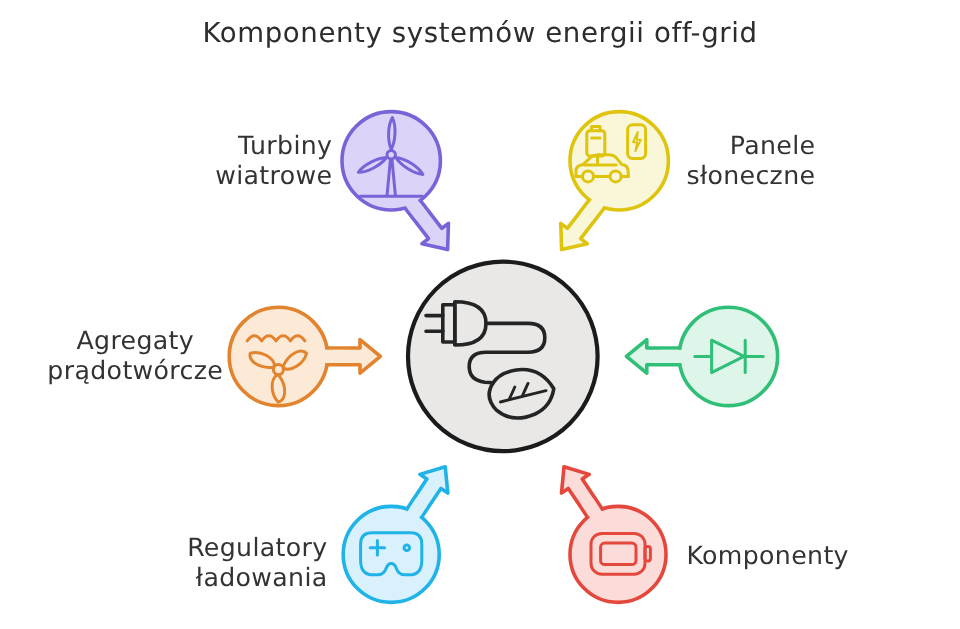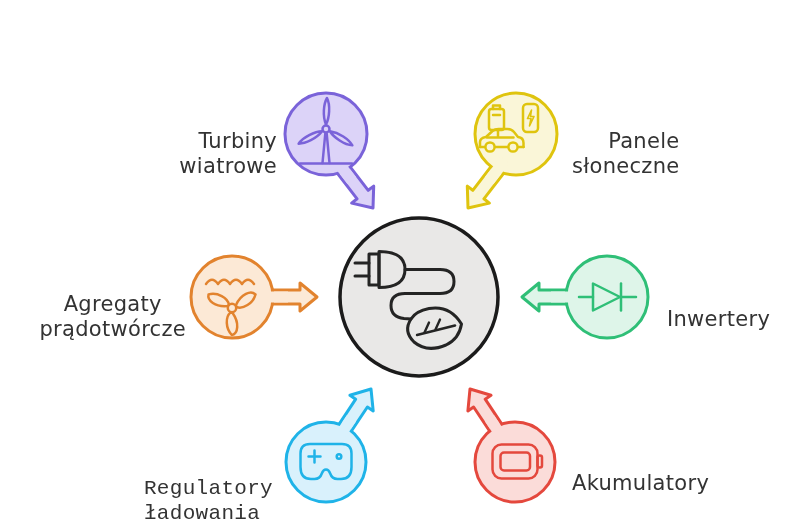--- a/index.html
+++ b/index.html
@@ -8,27 +8,27 @@
     font-family:"DejaVu Sans","Liberation Sans",sans-serif;
     background:#ffffff;
   }
   .stage svg{position:absolute;left:0;top:0;}
   .title{
     position:absolute;left:0;right:0;top:15px;text-align:center;
     font-size:23px;color:#2d2d2d;letter-spacing:0.5px;
   }
   .node-label{
     position:absolute;font-size:21px;line-height:25px;color:#333333;
-    white-space:pre-line;letter-spacing:0.3px;margin-top:20px;
+    white-space:pre-line;letter-spacing:0.3px;
   }
   .lbl-wind{top:109px;right:523px;text-align:right;}
   .lbl-solar{top:109px;left:572px;text-align:right;}
   .lbl-gen{top:272px;right:614px;text-align:center;}
   .lbl-inv{top:287px;left:667px;text-align:left;}
-  .lbl-reg{top:456px;right:527px;text-align:left;font-family:Liberation Mono, monospace;}
+  .lbl-reg{top:444px;right:527px;text-align:right;}
   .lbl-bat{top:451px;left:572px;text-align:left;}
   .node-arrow{fill:var(--fill);stroke:var(--stroke);stroke-width:3;stroke-linejoin:round;stroke-linecap:butt;}
   .node-circle{fill:var(--fill);stroke:var(--stroke);stroke-width:3;}
   .node-patch{fill:var(--fill);stroke:none;}
   .node-icon{fill:none;stroke:var(--stroke);stroke-width:2.5;stroke-linecap:round;stroke-linejoin:round;}
   .center-circle{fill:var(--fill);stroke:var(--stroke);stroke-width:3.5;}
   .center-icon{fill:none;stroke:#242424;stroke-width:3;stroke-linecap:round;stroke-linejoin:round;}
 </style>
 </head>
 <body>
@@ -126,25 +126,25 @@
         <path d="M 369 254 H 379 V 285 H 369 Z"></path>
         <path d="M 379 251.5 Q 405 251.5 405 269.5 Q 405 287.5 379 287.5 Z"></path>
         <path d="M 405 269.5 H 440 Q 454 269.5 454 281.5 Q 454 293.5 440 293.5 H 405 Q 391 293.5 391 305.5 Q 391 317 404 318.5 L 411 319"></path>
         <path d="M 411 319 Q 403 331 414 342 Q 427 353 446 345 Q 459 339 461.5 324 Q 450 305 429 308.5 Q 416 311 411 319 Z"></path>
         <path d="M 417 335 L 455 325.5" stroke-width="2.4"></path>
         <path d="M 429 322.5 L 424.5 332.5 M 440 319.5 L 435.5 329.5" stroke-width="2.4"></path>
       </g>
     </g>
   </svg>
 
+  <div class="title">Komponenty systemów energii off-grid</div>
 
   <div class="node-label lbl-wind">Turbiny
 wiatrowe</div>
   <div class="node-label lbl-solar">Panele
 słoneczne</div>
   <div class="node-label lbl-gen">Agregaty
 prądotwórcze</div>
-  <div class="node-label lbl-inv">Inwertery</div>
   <div class="node-label lbl-reg">Regulatory
 ładowania</div>
-  <div class="node-label lbl-bat">Akumulatory</div>
+  <div class="node-label lbl-bat">Komponenty</div>
 
 </div>
 
 </body></html>

